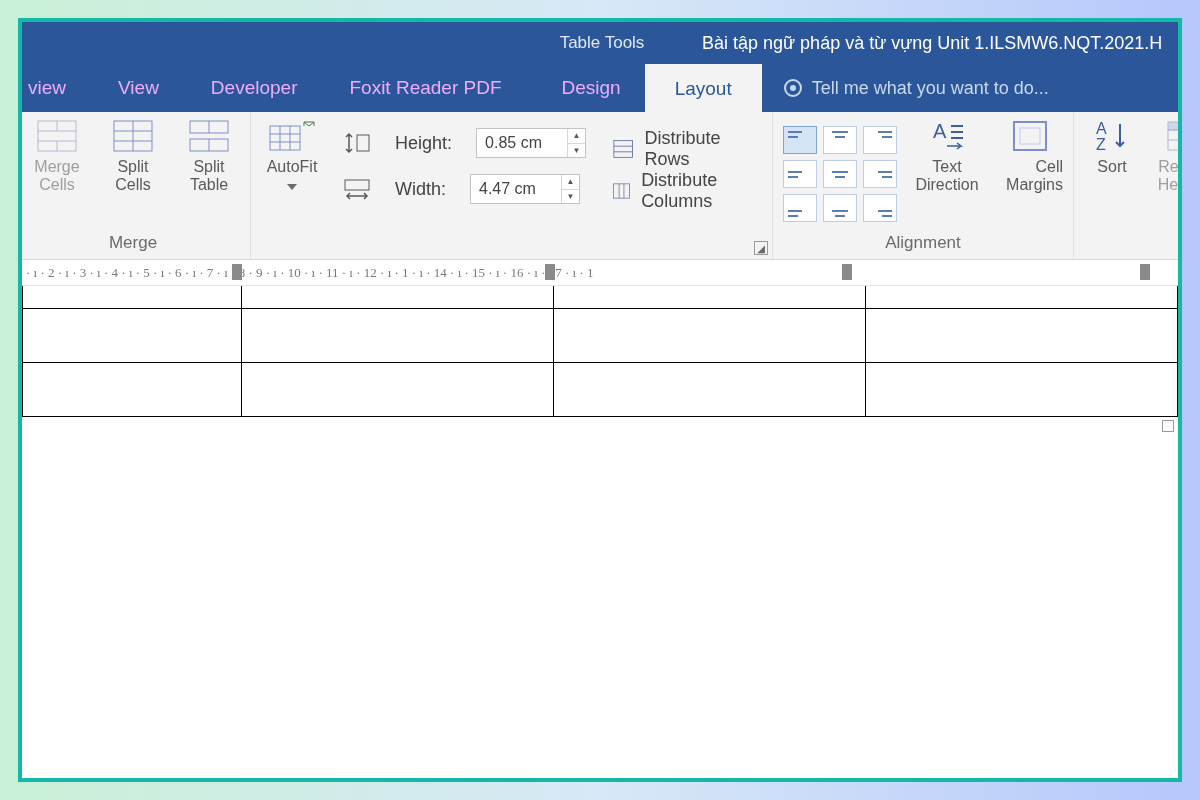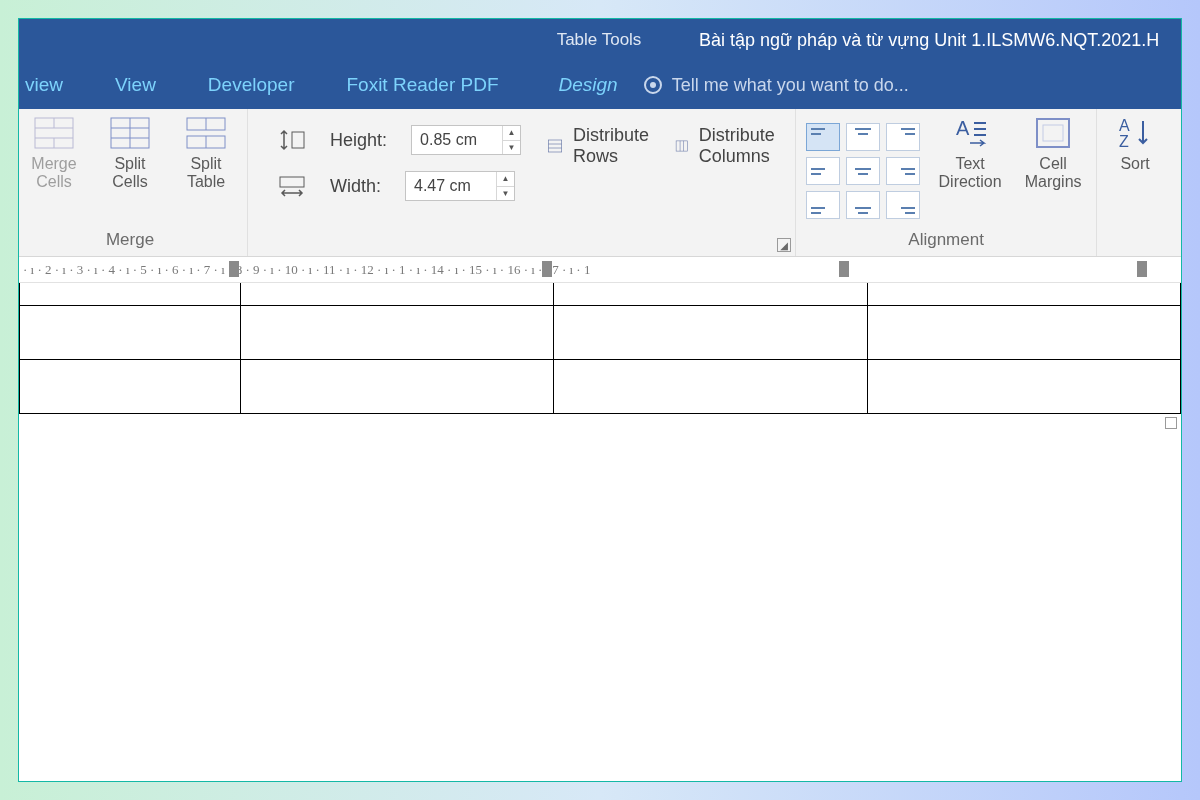--- a/index.html
+++ b/index.html
@@ -4,21 +4,21 @@
 <style>
   * { box-sizing: border-box; margin: 0; padding: 0; font-family: "Segoe UI", Tahoma, sans-serif; }
   body {
     width: 1200px; height: 800px; overflow: hidden;
     background: linear-gradient(90deg, #c8f0d6 0%, #d7e8f7 50%, #b5c7fb 100%);
     padding: 18px;
   }
   .window {
     width: 100%; height: 100%; background: #fff; position: relative;
     overflow: hidden;
-    border: 1px solid #14b8a6;
+    border: 4px solid #14b8a6;
   }
   
   .titlebar {
     display: flex; align-items: stretch; height: 42px;
     background: #2b579a; color: #fff; font-size: 17px;
   }
   .titlebar .spacer1 { width: 490px; }
   .titlebar .table-tools {
     flex: 0 0 180px; display:flex; align-items:center; justify-content:center;
     background:#2b579a; color:#dfe7f3; font-size:17px;
@@ -28,30 +28,30 @@
     white-space:nowrap; overflow:hidden; font-size:18px; color:#fff;
   }
   
   .tabs {
     display:flex; align-items:stretch; height:48px;
     background:#2b579a; color:#fff; font-size:19px;
   }
   .tab {
     display:flex; align-items:center; justify-content:center;
     padding:0 26px; cursor:pointer; white-space:nowrap;
-    color:#7dd3fc;
+    color:#f0abfc;
   }
   .tab.partial-left { padding-left:6px; }
-  .tab.design { background:#2b579a; padding:0 24px;font-style:italic; }
+  .tab.design { background:#2b579a; padding:0 24px; }
   .tab.layout {
     background:#f3f3f3; color:#2b579a; padding:0 30px;
     border-top:1px solid #f3f3f3;
   }
   .tellme {
-    flex:1; display:flex; align-items:center; gap:10px; padding-left:2px;
+    flex:1; display:flex; align-items:center; gap:10px; padding-left:22px;
     color:#c9d7ec; font-size:18px;
   }
   .bulb {
     width:18px; height:18px; border:2px solid #c9d7ec; border-radius:50%;
     position:relative; display:inline-block;
   }
   .bulb::after{
     content:""; position:absolute; left:50%; top:50%;
     width:6px; height:6px; background:#c9d7ec; border-radius:50%;
     transform:translate(-50%,-50%);
@@ -92,21 +92,21 @@
     width:110px; height:30px; border:1px solid #c4c4c4; background:#fff;
     padding:0 8px; font-size:16px; display:flex; align-items:center;
     position:relative;
   }
   .spin {
     position:absolute; right:0; top:0; bottom:0; width:18px;
     display:flex; flex-direction:column; border-left:1px solid #d7d7d7;
   }
   .spin div{ flex:1; display:flex; align-items:center; justify-content:center; font-size:8px; color:#555; cursor:pointer;}
   .spin div:first-child{ border-bottom:1px solid #d7d7d7;}
-  .dist { display:flex; flex-direction:row; gap:18px; padding-top:10px; margin-left:12px;}
+  .dist { display:flex; flex-direction:column; padding-top:10px; margin-left:12px;}
   .dist-row{ display:flex; align-items:center; gap:10px; font-size:18px; cursor:pointer; color:#444;}
   .dist-ico{ width:24px; height:22px; }
   
   .align-grid{
     display:grid; grid-template-columns:repeat(3,34px); grid-template-rows:repeat(3,28px);
     gap:6px; padding-top:8px;
   }
   .align-cell{
     border:1px solid #bfcde0; background:#fff; cursor:pointer; position:relative;
   }
@@ -162,20 +162,21 @@
     <div class="doc-title">Bài tập ngữ pháp và từ vựng Unit 1.ILSMW6.NQT.2021.H</div>
   </div>
 
   <div class="tabs">
     <div class="tab partial-left">view</div>
     <div class="tab">View</div>
     <div class="tab">Developer</div>
     <div class="tab">Foxit Reader PDF</div>
     <div style="width:10px"></div>
     <div class="tab design">Design</div>
+    <div class="tab layout">Layout</div>
     <div class="tellme">
       <span class="bulb"></span>
       <span>Tell me what you want to do...</span>
     </div>
   </div>
 
   <div class="ribbon">
 
     <div class="group" style="padding-left:4px;">
       <div class="group-body">
@@ -205,20 +206,34 @@
             <line x1="20" y1="1" x2="20" y2="13" stroke="#7e8fc7"></line>
             <line x1="20" y1="19" x2="20" y2="31" stroke="#7e8fc7"></line>
           </svg>
           <span class="lbl">Split Table</span>
         </div>
       </div>
       <div class="group-label">Merge</div>
     </div>
 
     <div class="group" style="border-right:none;">
+      <div class="group-body">
+        <div class="bigbtn autofit">
+          <svg class="ico" viewBox="0 0 48 32">
+            <rect x="2" y="6" width="30" height="24" fill="none" stroke="#7e8fc7"></rect>
+            <line x1="2" y1="14" x2="32" y2="14" stroke="#7e8fc7"></line>
+            <line x1="2" y1="22" x2="32" y2="22" stroke="#7e8fc7"></line>
+            <line x1="12" y1="6" x2="12" y2="30" stroke="#7e8fc7"></line>
+            <line x1="22" y1="6" x2="22" y2="30" stroke="#7e8fc7"></line>
+            <path d="M36 2 h10 M36 2 v4 M46 2 v4 M36 2 l5 4 l5 -4" fill="none" stroke="#4a7a4a"></path>
+          </svg>
+          <span class="lbl">AutoFit</span>
+          <span class="chev-down"></span>
+        </div>
+      </div>
       <div class="group-label"></div>
     </div>
 
     <div class="group" style="flex:0 0 440px; position:relative;">
       <div class="group-body">
         <div class="cellsize">
           <div class="csrow">
             <svg class="cs-ico" viewBox="0 0 28 22">
               <path d="M6 2 v18 M3 5 l3 -3 l3 3 M3 17 l3 3 l3 -3" fill="none" stroke="#5a5a5a" stroke-width="1.5"></path>
               <rect x="14" y="3" width="12" height="16" fill="none" stroke="#5a5a5a"></rect>
@@ -312,21 +327,21 @@
         <div class="bigbtn" style="width:72px;">
           <svg class="ico" viewBox="0 0 40 36">
             <text x="6" y="20" font-size="20" fill="#3b5ea0" font-family="Segoe UI">A</text>
             <line x1="24" y1="8" x2="36" y2="8" stroke="#3b5ea0" stroke-width="2"></line>
             <line x1="24" y1="14" x2="36" y2="14" stroke="#3b5ea0" stroke-width="2"></line>
             <line x1="24" y1="20" x2="36" y2="20" stroke="#3b5ea0" stroke-width="2"></line>
             <path d="M20 28 h14 l-4 -3 m4 3 l-4 3" fill="none" stroke="#3b5ea0" stroke-width="1.5"></path>
           </svg>
           <span class="lbl">Text Direction</span>
         </div>
-        <div class="bigbtn" style="width:66px;">
+        <div class="bigbtn" style="width:66px;text-align:right;">
           <svg class="ico" viewBox="0 0 40 36">
             <rect x="4" y="4" width="32" height="28" fill="none" stroke="#7e8fc7" stroke-width="2"></rect>
             <rect x="10" y="10" width="20" height="16" fill="none" stroke="#c3cce6"></rect>
           </svg>
           <span class="lbl">Cell Margins</span>
         </div>
       </div>
       <div class="group-label">Alignment</div>
     </div>
 

